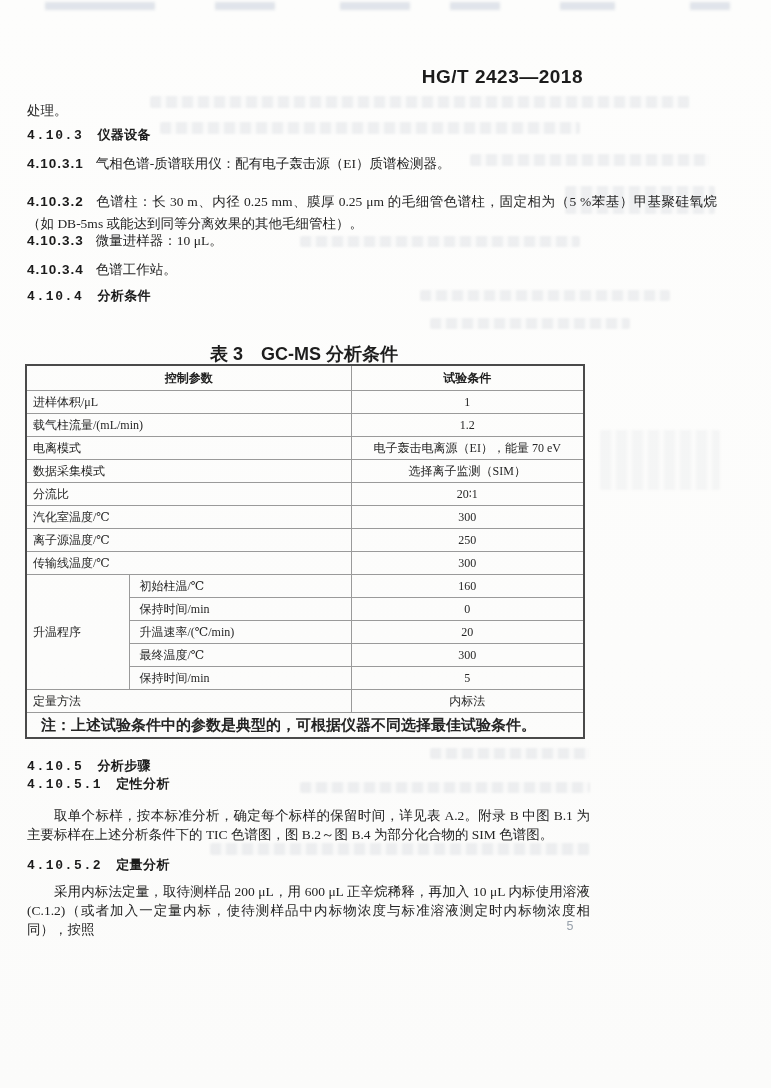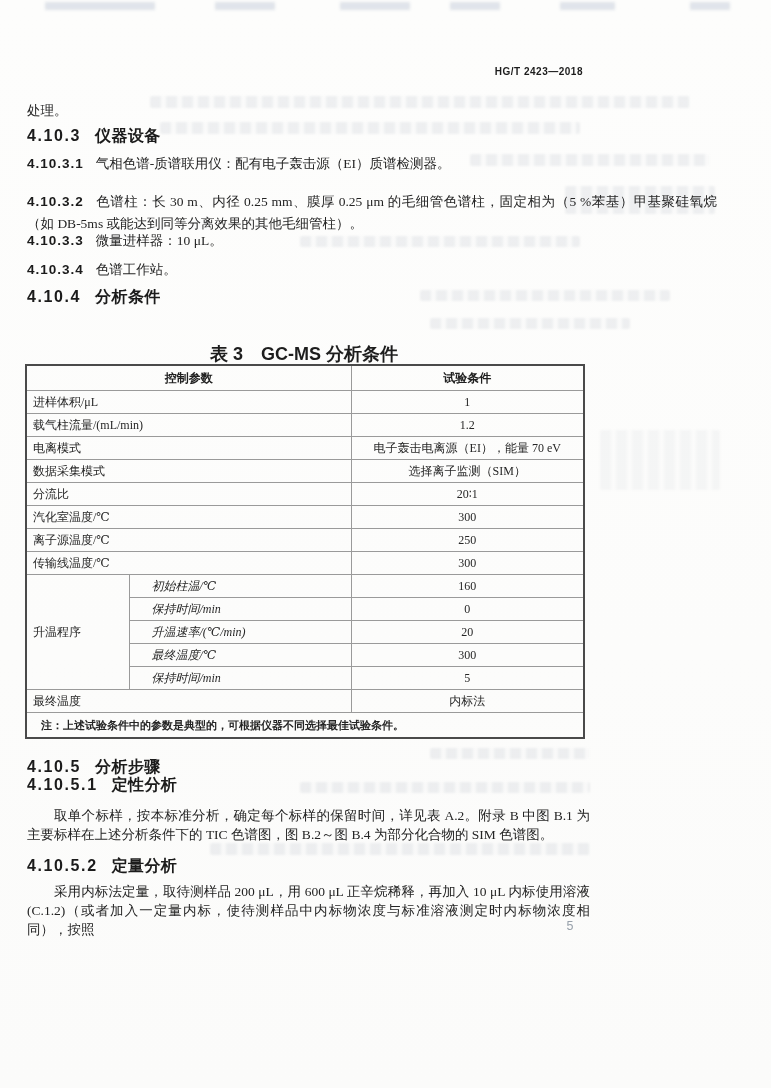--- a/index.html
+++ b/index.html
@@ -7,49 +7,49 @@
     position:relative; width:771px; height:1088px; margin:0 auto;
     background:linear-gradient(180deg,#fdfdfc 0%,#fcfcfb 60%,#fbfbfa 100%);
     overflow:hidden;
     font-family:"Liberation Serif","DejaVu Serif",serif;
     color:#222;
   }
   .abs{position:absolute;}
   .doc-header{
     top:66px; left:0; width:583px; text-align:right;
     font-family:"Liberation Sans","DejaVu Sans",sans-serif;
-    font-weight:bold; font-size:10px; letter-spacing:.5px; color:#1c1c1c;
+    font-weight:bold; font-size:19px; letter-spacing:.5px; color:#1c1c1c;
   }
   .para{ left:27px; width:690px; font-size:13.5px; line-height:22px; text-align:justify; color:#242424;}
   .para.narrow{ width:563px; line-height:19px;}
   .pnum{
     font-family:"Liberation Sans","DejaVu Sans",sans-serif;
     font-weight:bold; letter-spacing:1px; margin-right:12px; white-space:nowrap; color:#1b1b1b;
   }
   .heading{
-    left:27px; font-family:Liberation Sans, sans-serif;
-    font-weight:bold; font-size:16px; color:#1b1b1b; letter-spacing:.4px;
+    left:27px; font-family:Liberation Mono, monospace;
+    font-weight:bold; font-size:13px; color:#1b1b1b; letter-spacing:.4px;
   }
   .heading .num{ letter-spacing:1.6px; margin-right:14px;}
   .indent2{ text-indent:27px;}
   .caption{
     left:25px; width:558px; text-align:center;
     font-family:"Liberation Sans","DejaVu Sans",sans-serif; font-weight:bold; font-size:18px; color:#1d1d1d;
   }
   table.t3{
     position:absolute; left:25px; top:364px; width:558px;
     border-collapse:collapse; table-layout:fixed;
     font-size:12px; color:#262626; border:2px solid #4a4a4a;
   }
   .t3 td,.t3 th{ border:1px solid #9a9a9a; padding:0 6px; height:22px; line-height:14px; font-weight:normal; overflow:hidden;}
   .t3 thead th{ height:24px; text-align:center; font-family:"Liberation Sans","DejaVu Sans",sans-serif; font-weight:bold; color:#202020;margin-left:40px;}
   .t3 .pcell{ text-align:left;margin-top:32px;}
   .t3 .vcell{ text-align:center;}
-  .t3 .sub{ padding-left:22px;font-style:italic;}
-  .t3 .note-cell{ height:24px; font-size:11px; font-weight:bold; padding-left:14px; color:#242424;}
+  .t3 .sub{ padding-left:10px;}
+  .t3 .note-cell{ height:24px; font-size:15px; font-weight:bold; padding-left:14px; color:#242424;}
   .pagenum{
     top:919px; left:540px; width:60px; text-align:center;
     color:#97a0aa; font-size:12.5px; font-family:"Liberation Sans","DejaVu Sans",sans-serif;
   }
   .smudge{
     position:absolute; pointer-events:none;
     background:repeating-linear-gradient(90deg, rgba(110,122,145,.10) 0 11px, rgba(110,122,145,.02) 11px 16px);
     filter:blur(1.2px); border-radius:2px;
   }
   .topmark{ position:absolute; top:2px; height:8px; background:rgba(150,165,190,.28); filter:blur(1.5px); pointer-events:none;}
@@ -169,21 +169,21 @@
       </tr>
       <tr>
         <td class="pcell sub">最终温度/℃</td>
         <td class="vcell">300</td>
       </tr>
       <tr>
         <td class="pcell sub">保持时间/min</td>
         <td class="vcell">5</td>
       </tr>
       <tr>
-        <td colspan="2" class="pcell">最终温度</td>
+        <td colspan="2" class="pcell">定量方法</td>
         <td class="vcell">内标法</td>
       </tr>
       <tr>
         <td colspan="3" class="note-cell">注：上述试验条件中的参数是典型的，可根据仪器不同选择最佳试验条件。</td>
       </tr>
     </tbody>
   </table>
 
   <div class="abs heading" style="top:745px;margin-top:12px;">
     <span class="num">4.10.5</span><span>分析步骤</span>

